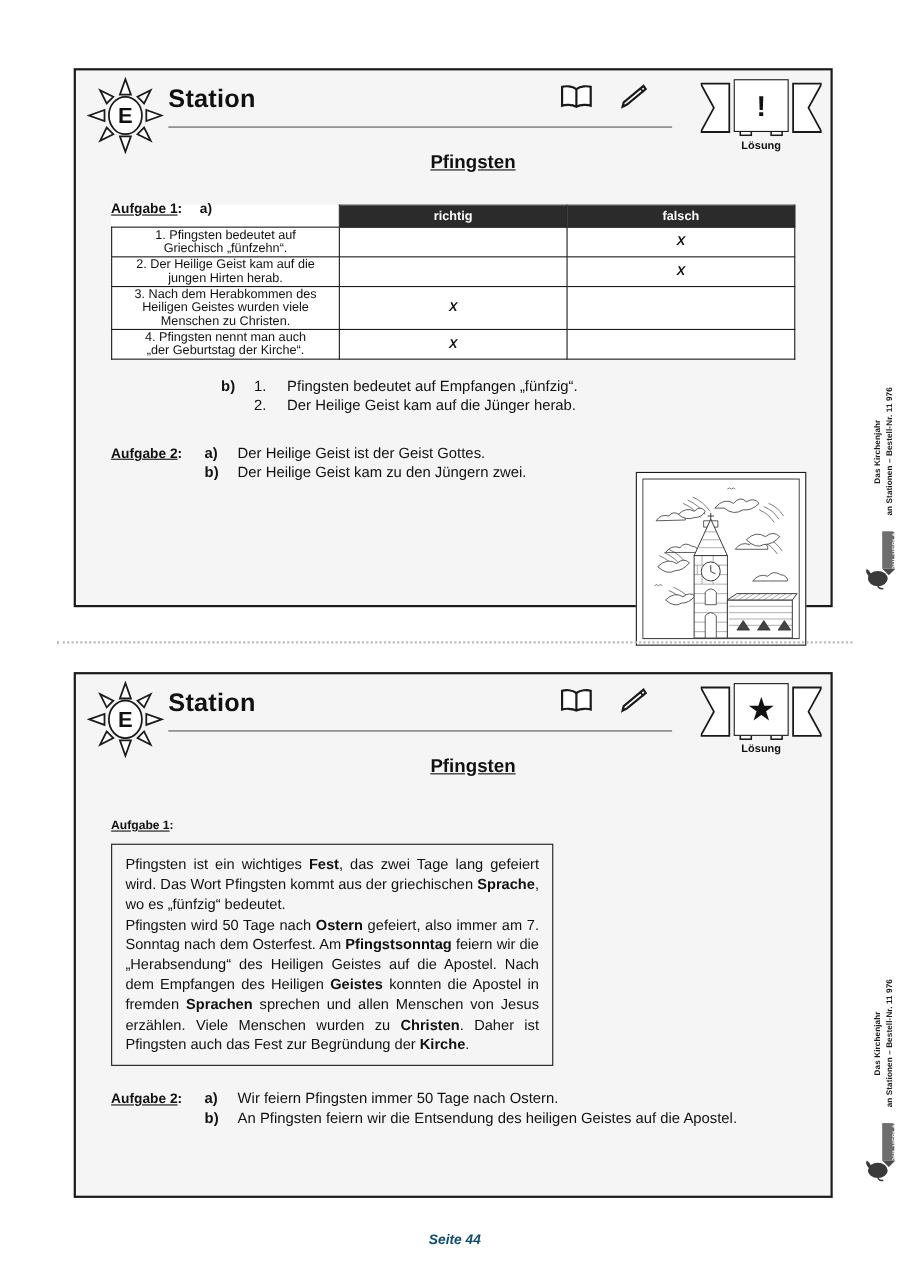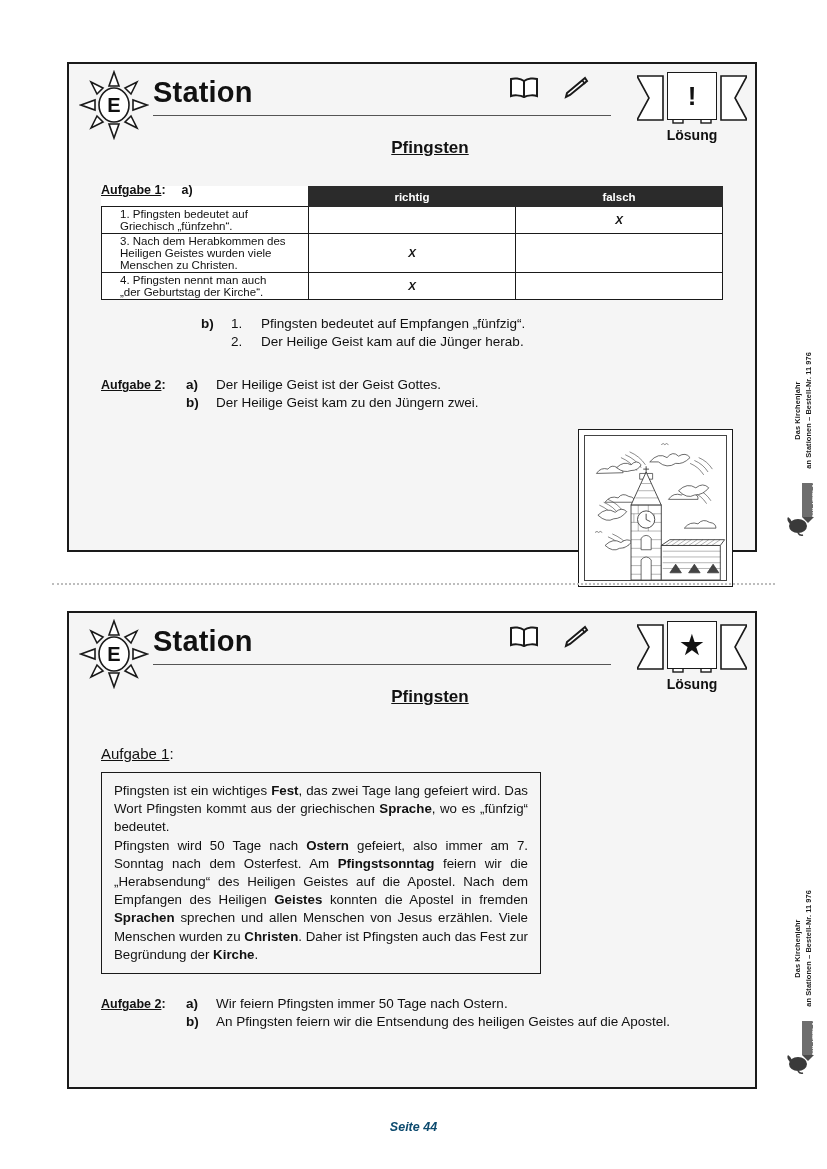--- a/index.html
+++ b/index.html
@@ -42,21 +42,21 @@
     position: absolute;
     left: 10px;
     top: 6px;
     width: 70px;
     height: 70px;
   }
   .station-title {
     position: absolute;
     left: 84px;
     top: 12px;
-    font-size: 29px;
+    font-size: 23px;
     font-weight: bold;
     letter-spacing: .2px;
   }
   .title-rule {
     position: absolute;
     left: 84px;
     top: 51px;
     width: 458px;
     border-bottom: 1.3px solid #555;
   }
@@ -92,42 +92,42 @@
     display: flex;
     align-items: center;
     justify-content: center;
     font-size: 26px;
     font-weight: bold;
     line-height: 1;
     box-sizing: border-box;
   }
   .banner-label {
     margin-top: 3px;
-    font-size: 14px;
+    font-size: 10px;
     font-weight: bold;
   }
 
   .ws-subject {
     text-align: center;
     font-size: 17px;
     font-weight: bold;
     text-decoration: underline;
     margin-top: -18px;
     padding-left: 36px;
   }
 
   
   .ws-body {
     position: relative;
     padding: 0 32px;
     box-sizing: border-box;
   }
   .task-label {
-    font-weight: normal;
-    font-size: 15px;
+    font-weight: bold;
+    font-size: 11px;
   }
   .task-label u { text-decoration: underline; }
 
   
   .tbl-block { position: relative; margin-top: 28px; }
   .aufgabe1a {
     position: absolute;
     left: 0; top: -3px;
     font-size: 12.5px;
     font-weight: bold;
@@ -153,21 +153,21 @@
     font-size: 11.5px;
     font-weight: bold;
     text-align: center;
     border-color: #2b2b2b;
     height: 20px;
   }
   table.qtable th.blank {
     background: transparent;
     border: none;
   }
-  td.statement { text-align: left; }
+  td.statement { text-align: center; }
   td.mark {
     text-align: center;
     font-weight: bold;
     font-style: italic;
     font-size: 14px;
     width: 47px;
   }
 
   
   .b-list {
@@ -342,20 +342,25 @@
           <thead>
             <tr>
               <th class="blank"></th>
               <th>richtig</th>
               <th>falsch</th>
             </tr>
           </thead>
           <tbody>
             <tr>
               <td class="statement">1. Pfingsten  bedeutet auf Griechisch „fünfzehn“.</td>
+              <td class="mark"></td>
+              <td class="mark">X</td>
+            </tr>
+            <tr>
+              <td class="statement">2. Der Heilige Geist kam auf die jungen Hirten herab.</td>
               <td class="mark"></td>
               <td class="mark">X</td>
             </tr>
             <tr>
               <td class="statement">3. Nach dem Herabkommen des Heiligen Geistes wurden viele Menschen zu Christen.</td>
               <td class="mark">X</td>
               <td class="mark"></td>
             </tr>
             <tr>
               <td class="statement">4. Pfingsten nennt man auch „der Geburtstag der Kirche“.</td>
@@ -511,21 +516,21 @@
     </div>
 
     <div class="ws-subject">Pfingsten</div>
 
     <div class="ws-body">
 
       <div class="task-label" style="margin-top:38px;">
         <u>Aufgabe 1</u><span>:</span>
       </div>
 
-      <div class="textbox" style="margin-top:10px; width:440px; min-height:198px;">
+      <div class="textbox" style="margin-top:10px; width:402px; min-height:198px;">
         <p id="p2-1"><span>Pfingsten ist ein wichtiges </span><b>Fest</b><span>, das zwei Tage lang gefeiert wird. Das Wort Pfingsten kommt aus der griechischen </span><b>Sprache</b><span>, wo es „fünfzig“ bedeutet.</span></p>
         <p id="p2-2"><span>Pfingsten wird  50 Tage nach </span><b>Ostern</b><span> gefeiert, also immer am 7. Sonntag nach dem Osterfest. Am </span><b>Pfingstsonntag</b><span> feiern wir die „Herabsendung“ des Heiligen Geistes auf die Apostel. Nach dem Empfangen des Heiligen </span><b>Geistes</b><span> konnten die Apostel in fremden </span><b>Sprachen</b><span> sprechen und allen Menschen von Jesus erzählen. Viele Menschen wurden zu </span><b>Christen</b><span>. Daher ist Pfingsten auch das Fest zur Begründung der </span><b>Kirche</b><span>.</span></p>
       </div>
 
       <div class="aufgabe2-block" style="margin-top:22px;">
         <div class="lbl">
           <u>Aufgabe 2</u><span>:</span>
         </div>
         <div class="items">
           <div class="a2row">

